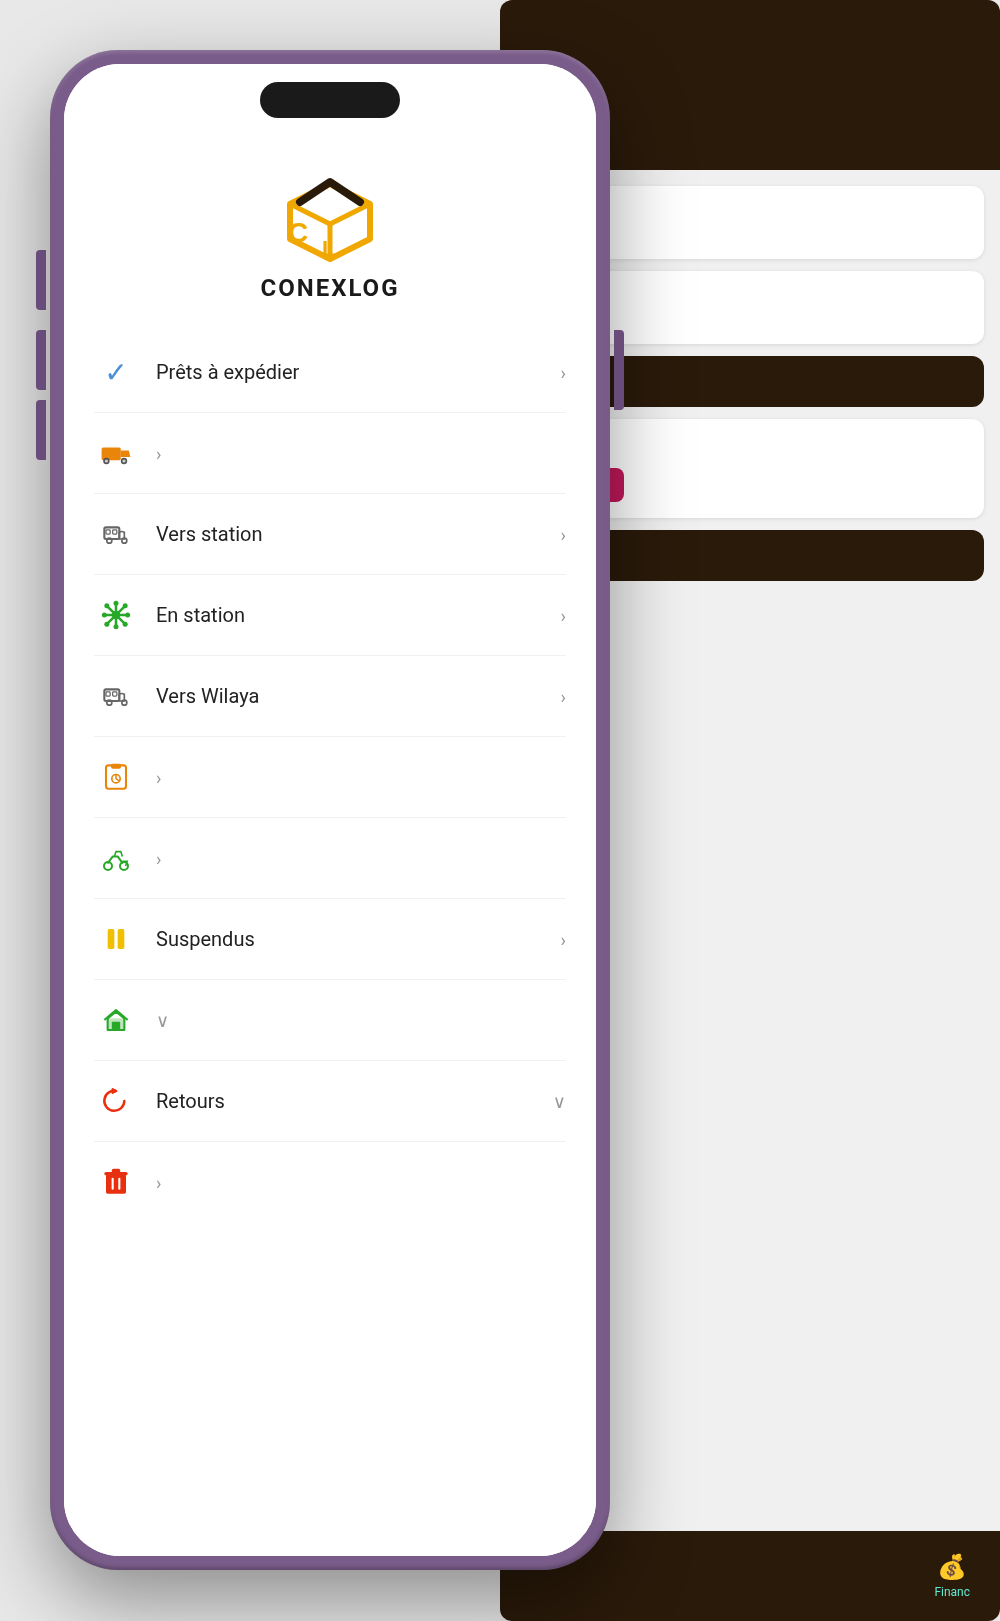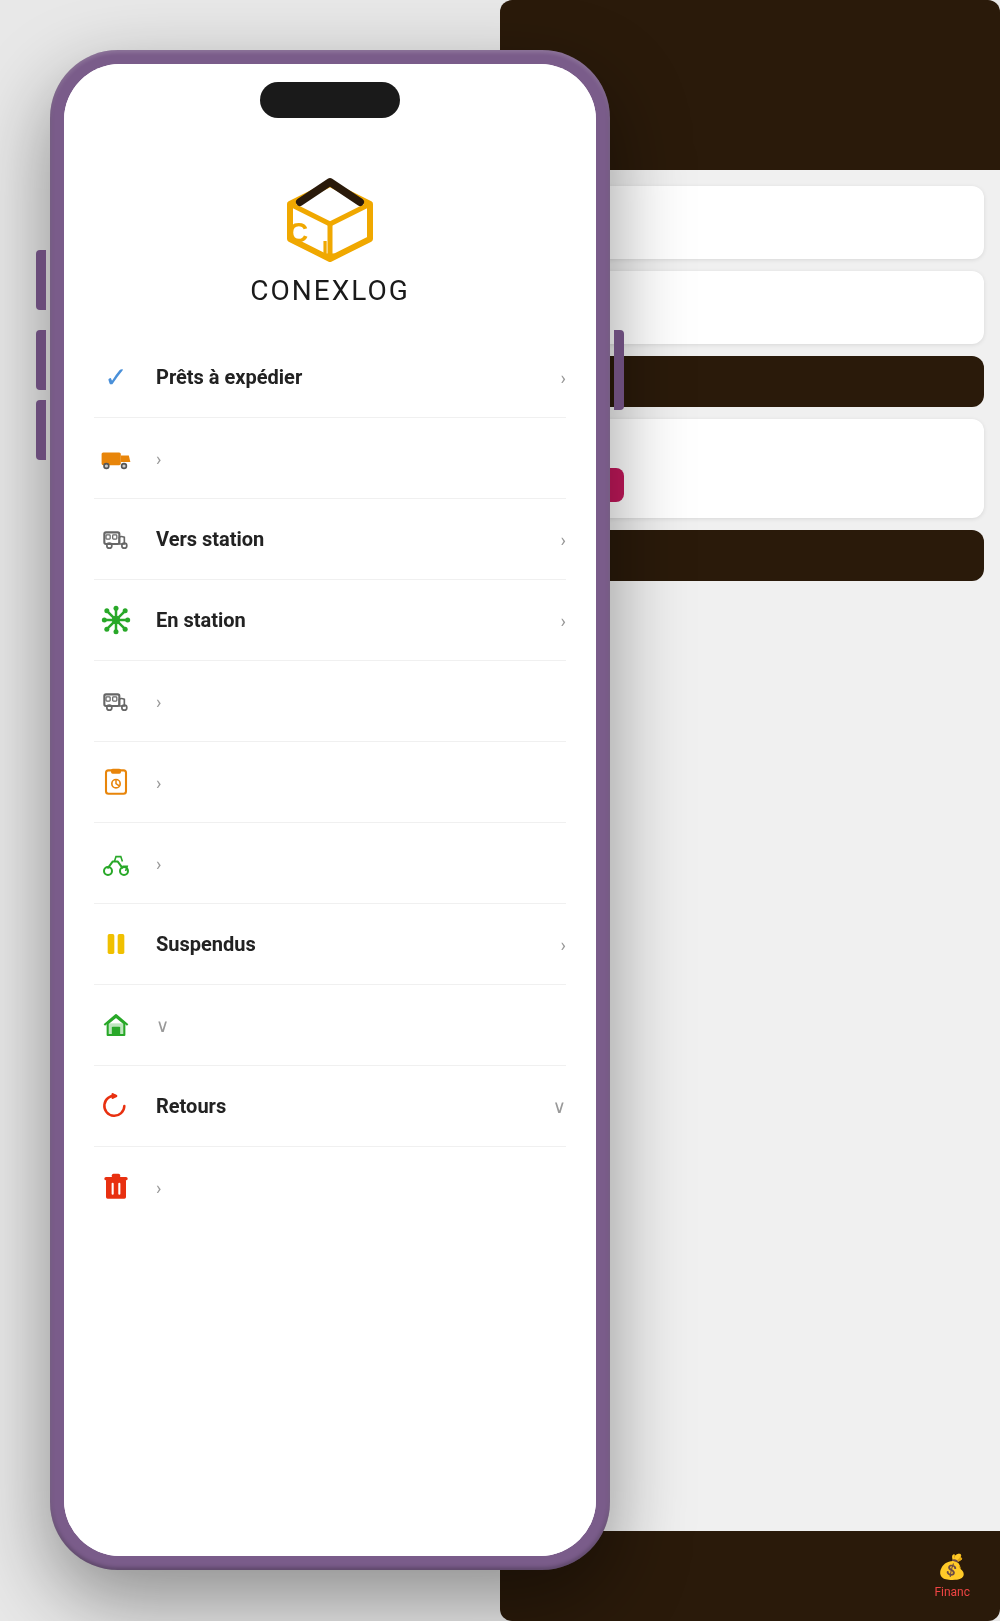--- a/index.html
+++ b/index.html
@@ -110,21 +110,21 @@
     }
 
     .finance-item .fi-icon {
       font-size: 24px;
       color: #e8a020;
       display: block;
     }
 
     .finance-item .fi-label {
       font-size: 12px;
-      color: #ef4444;
+      color: #5eead4;
     }
 
     
     .phone {
       position: absolute;
       left: 50px;
       top: 50px;
       width: 560px;
       height: 1520px;
       background: #7a5c8a;
@@ -201,22 +201,22 @@
       padding: 30px 20px 20px;
     }
 
     .logo-svg {
       width: 120px;
       height: 100px;
       margin-bottom: 10px;
     }
 
     .logo-text {
-      font-size: 28px;
-      font-weight: 400;
+      font-size: 24px;
+      font-weight: 700;
       color: #1a1a1a;
       letter-spacing: 2px;
     }
 
     
     .menu-list {
       padding: 10px 30px;
     }
 
     .menu-item {
@@ -241,21 +241,21 @@
       justify-content: center;
       margin-right: 18px;
       flex-shrink: 0;
       font-size: 26px;
     }
 
     .menu-label {
       flex: 1;
       font-size: 20px;
       color: #222;
-      font-weight: 700;
+      font-weight: 400;
     }
 
     .menu-chevron {
       color: #999;
       font-size: 18px;
     }
 
     
     .icon-check { color: #4a90d9; font-size: 28px; }
   </style>
@@ -387,20 +387,21 @@
             <div class="menu-icon">
               <svg width="30" height="30" viewBox="0 0 36 36" fill="none" xmlns="http://www.w3.org/2000/svg">
                 <rect x="4" y="10" width="18" height="14" rx="2" stroke="#666" stroke-width="2.5" fill="none"></rect>
                 <rect x="6" y="13" width="5" height="5" rx="1" stroke="#666" stroke-width="1.5" fill="none"></rect>
                 <rect x="14" y="13" width="5" height="5" rx="1" stroke="#666" stroke-width="1.5" fill="none"></rect>
                 <path d="M22 16 C22 16 24 14 28 16 L28 24 L22 24 Z" stroke="#666" stroke-width="2" fill="none"></path>
                 <circle cx="28" cy="26" r="3" stroke="#666" stroke-width="2" fill="none"></circle>
                 <circle cx="10" cy="26" r="3" stroke="#666" stroke-width="2" fill="none"></circle>
               </svg>
             </div>
+            <span class="menu-label">Vers Wilaya</span>
             <span class="menu-chevron">›</span>
           </div>
 
           <div class="menu-item">
             <div class="menu-icon">
               <svg width="28" height="30" viewBox="0 0 32 36" fill="none" xmlns="http://www.w3.org/2000/svg">
                 <rect x="4" y="4" width="24" height="28" rx="3" stroke="#e8850a" stroke-width="2.5" fill="none"></rect>
                 <rect x="10" y="2" width="12" height="6" rx="2" fill="#e8850a"></rect>
                 <circle cx="16" cy="20" r="5" stroke="#e8850a" stroke-width="2" fill="none"></circle>
                 <path d="M16 16 L16 20 L19 22" stroke="#e8850a" stroke-width="1.8" stroke-linecap="round"></path>

